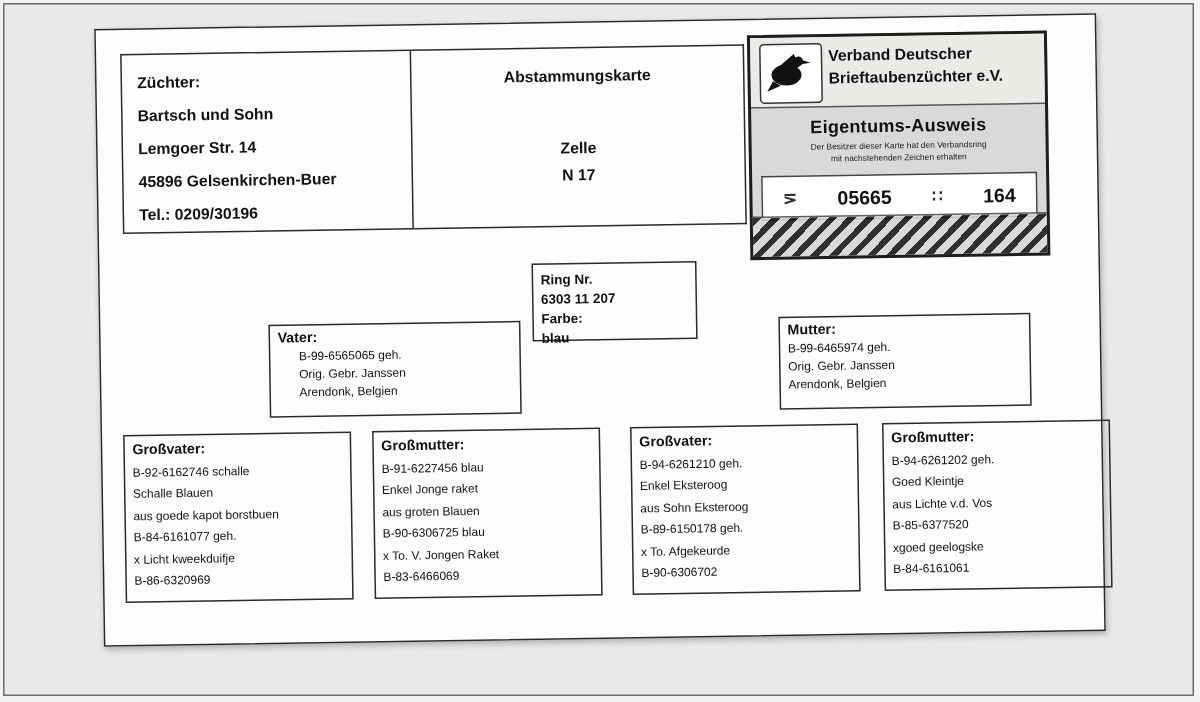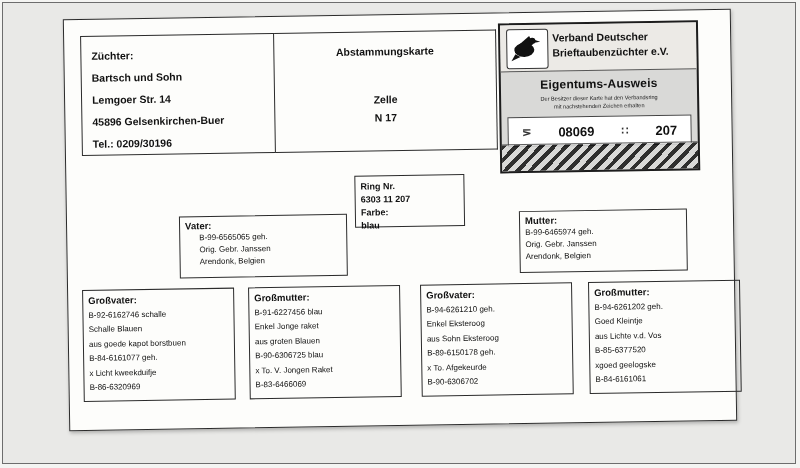--- a/index.html
+++ b/index.html
@@ -226,23 +226,23 @@
           <div>Brieftaubenzüchter e.V.</div>
         </div>
       </div>
       <div class="eig">Eigentums-Ausweis</div>
       <div class="fine">
         <div>Der Besitzer dieser Karte hat den Verbandsring</div>
         <div>mit nachstehenden Zeichen erhalten</div>
       </div>
       <div class="numbers">
         <span class="sym">⋝</span>
-        <span>08069</span>
+        <span>05665</span>
         <span class="sym">∷</span>
-        <span>207</span>
+        <span>164</span>
       </div>
       <div class="pattern"></div>
     </div>
 
     <div class="ringbox">
       <div>Ring Nr.</div>
       <div class="val">6303  11  207</div>
       <div>Farbe:</div>
       <div>blau</div>
     </div>

